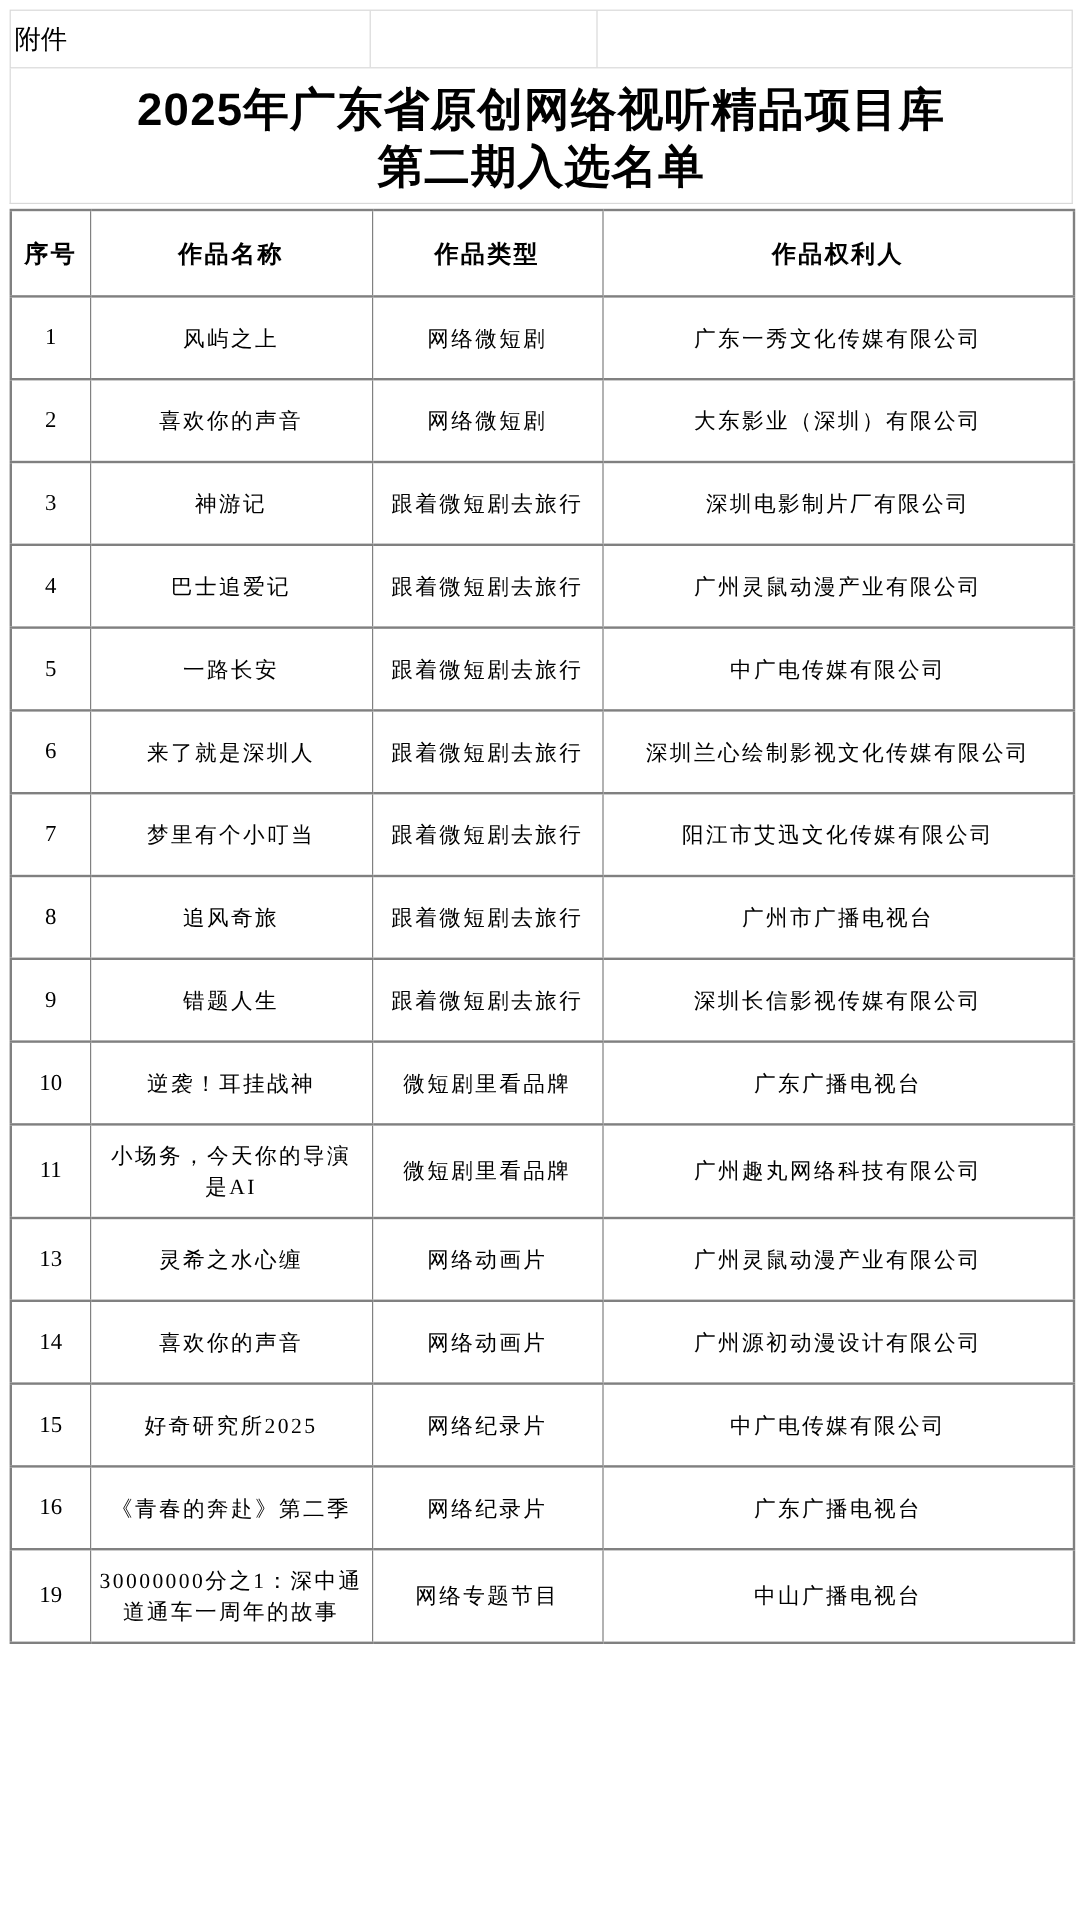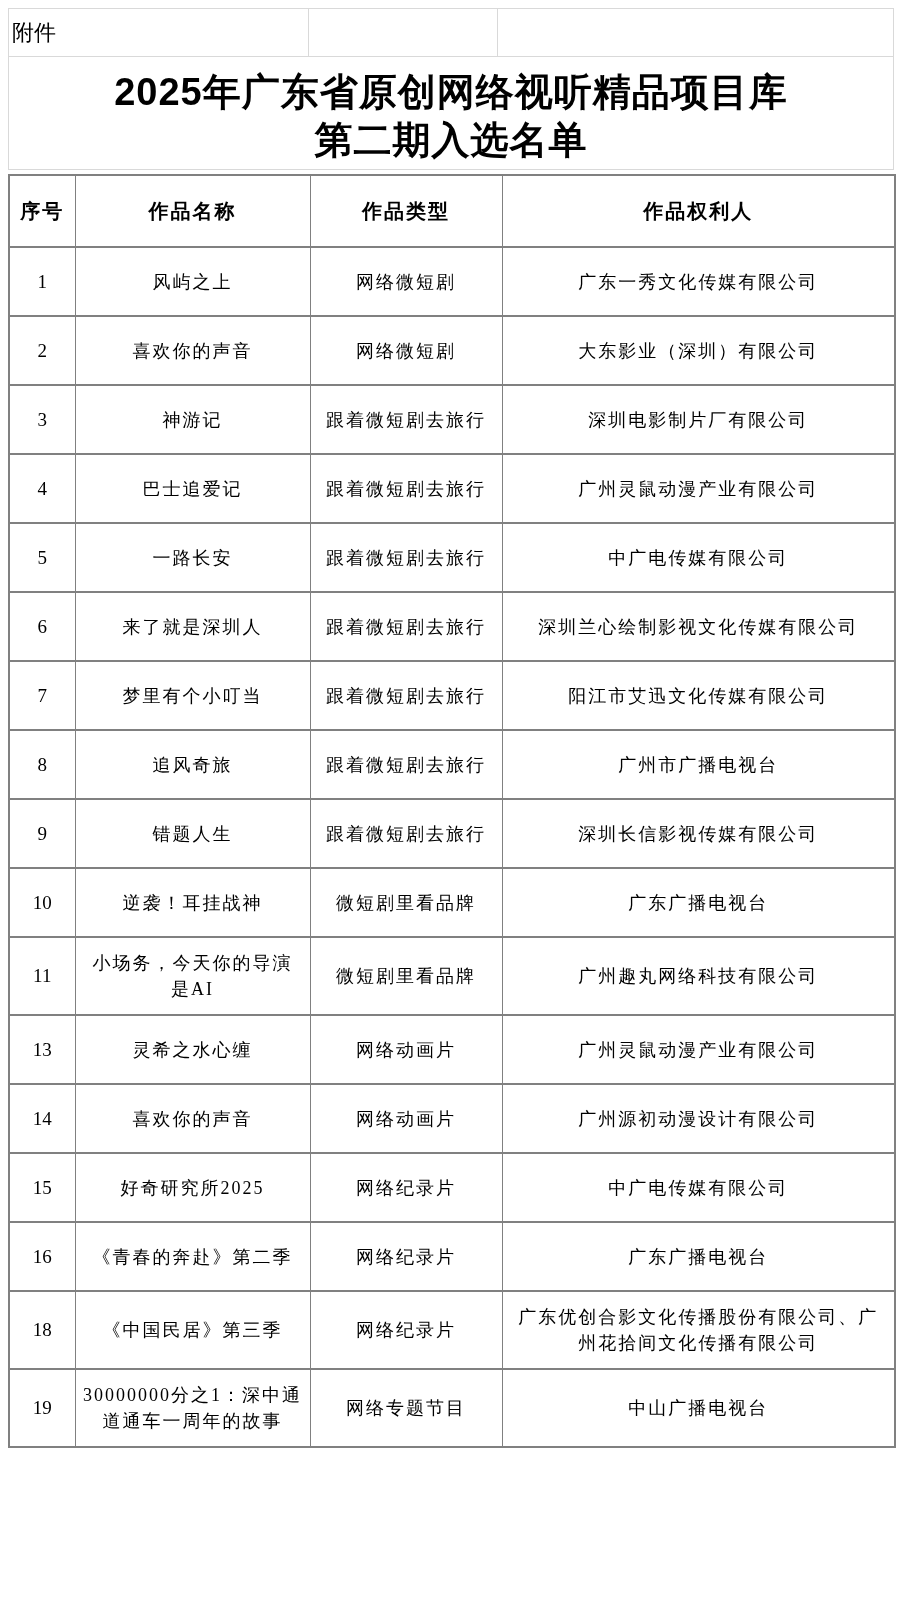--- a/index.html
+++ b/index.html
@@ -217,27 +217,20 @@
           <td class="cell-type">网络纪录片</td>
           <td class="cell-owner">中广电传媒有限公司</td>
         </tr>
         <tr>
           <td class="cell-no">16</td>
           <td class="cell-name">《青春的奔赴》第二季</td>
           <td class="cell-type">网络纪录片</td>
           <td class="cell-owner">广东广播电视台</td>
         </tr>
         <tr class="tall">
-          <td class="cell-no">18</td>
-          <td class="cell-name">《中国民居》第三季</td>
-          <td class="cell-type">网络纪录片</td>
-          <td class="cell-owner">广东优创合影文化传播股份有限公司、广
-州花拾间文化传播有限公司</td>
-        </tr>
-        <tr class="tall">
           <td class="cell-no">19</td>
           <td class="cell-name">30000000分之1：深中通
 道通车一周年的故事</td>
           <td class="cell-type">网络专题节目</td>
           <td class="cell-owner">中山广播电视台</td>
         </tr>
       </tbody>
   </table>
 
 </div>

